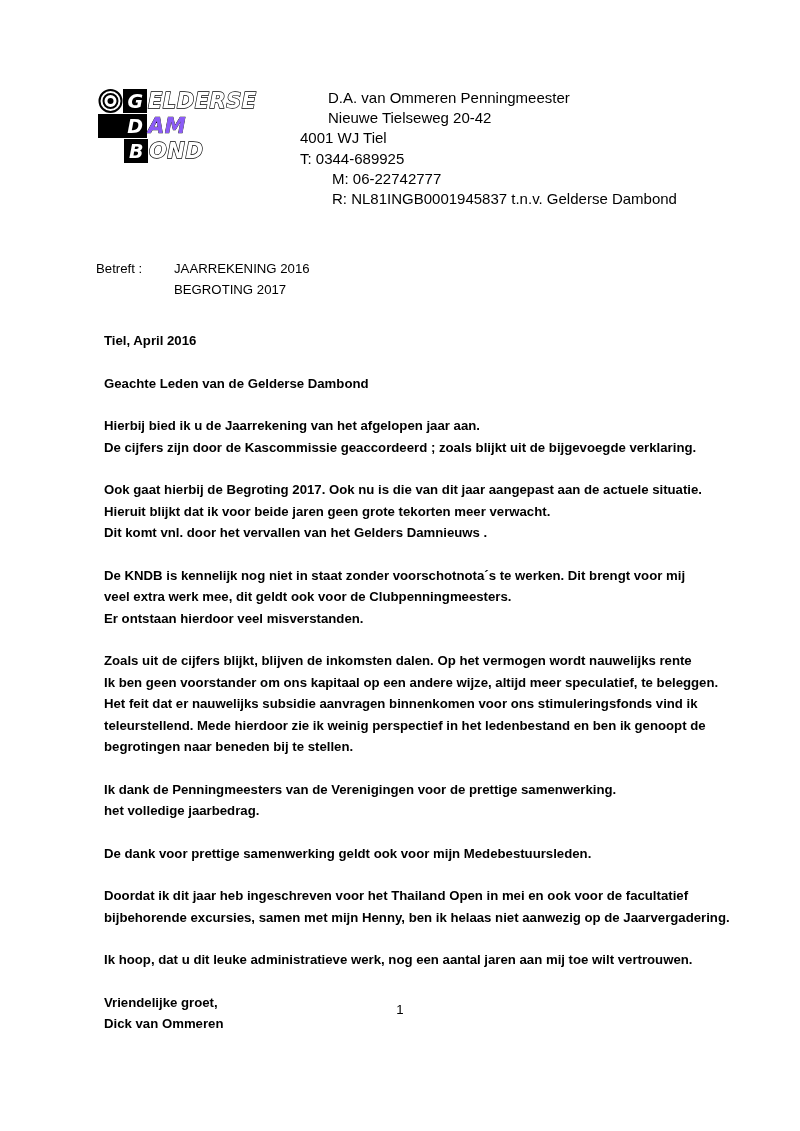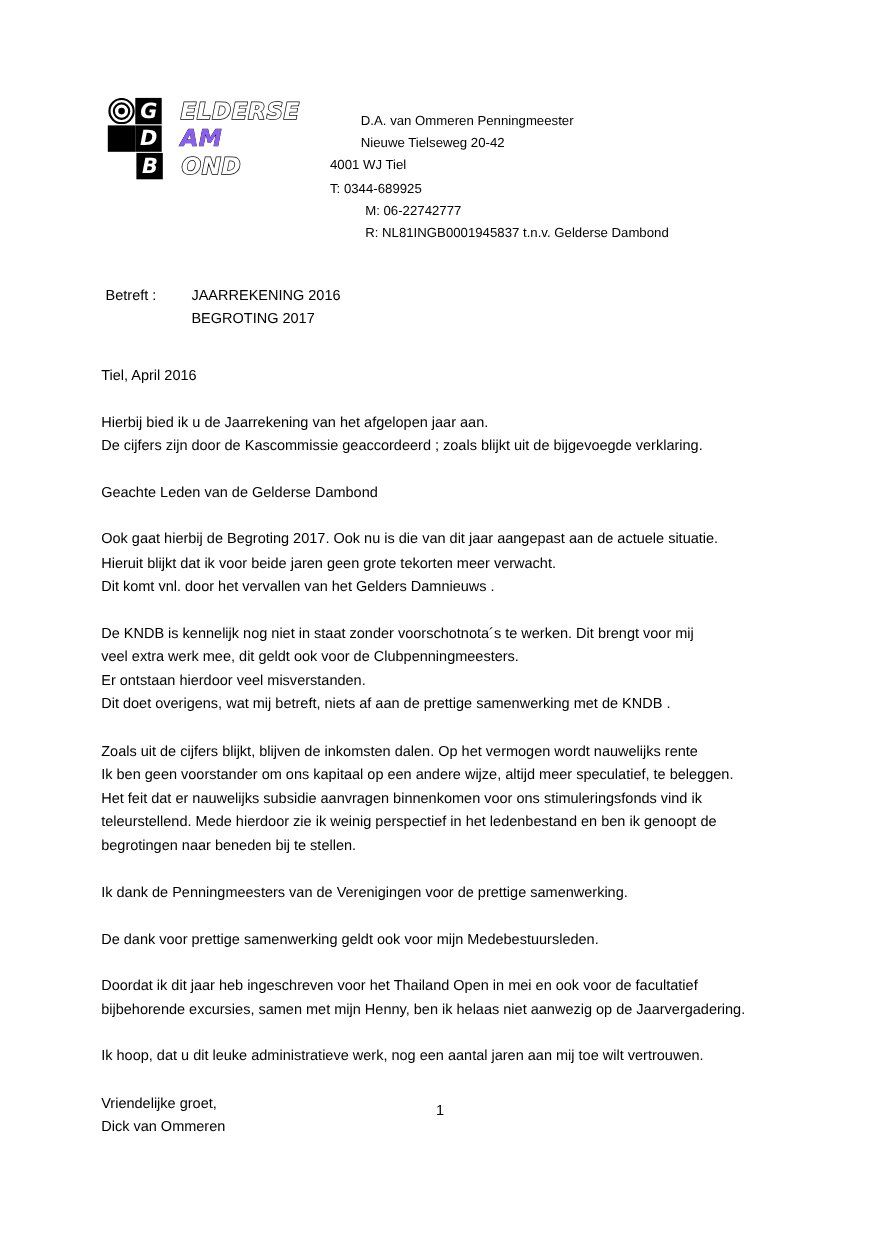--- a/index.html
+++ b/index.html
@@ -80,33 +80,32 @@
     font-family: "DejaVu Sans", sans-serif;
     font-weight: 700;
     font-style: italic;
     font-size: 21px;
     line-height: 24px;
     letter-spacing: 0.5px;
     margin-left: 1px;
     color: #ffffff;
     -webkit-text-stroke: 1.3px #000000;
     paint-order: stroke fill;
-    padding-left: 16px;
   }
   .logo-word.filled {
     color: #8b5cf6;
     -webkit-text-stroke: 0.6px #000000;
   }
 
   
   .address {
     position: absolute;
     left: 300px;
-    top: 12px;
-    font-size: 12px;
+    top: 0px;
+    font-size: 15px;
     line-height: 20.2px;
     white-space: nowrap;
   }
   .addr-line { display: block; }
   .indent-1 { padding-left: 28px; }
   .indent-2 { padding-left: 0px; }
   .indent-3 { padding-left: 32px; }
   .mail-link {
     color: #1155cc;
     text-decoration: underline;
@@ -127,21 +126,22 @@
   
   .body-block {
     position: absolute;
     left: 92px;
     top: 330px;
     width: 620px;
     font-size: 13.2px;
     line-height: 21.5px;
   }
   .para {
-    margin: 0 0 21px 0;
+    margin: 0 0 21px 12px;
+    font-weight: bold;
   }
   .line { display: block; white-space: nowrap; }
 
   
   .page-number {
     position: absolute;
     left: 0;
     top: 1001px;
     width: 800px;
     text-align: center;
@@ -203,51 +203,51 @@
     </div>
   </div>
 
   <div class="body-block">
 
     <p class="para">
       <span class="line">Tiel,  April  2016</span>
     </p>
 
     <p class="para">
+      <span class="line">Geachte Leden van de Gelderse Dambond</span>
+    </p>
+
+    <p class="para">
       <span class="line">Hierbij bied ik u de Jaarrekening van het afgelopen jaar aan.</span>
       <span class="line">De cijfers zijn door de Kascommissie  geaccordeerd ; zoals blijkt uit de bijgevoegde verklaring.</span>
-    </p>
-
-    <p class="para">
-      <span class="line">Geachte Leden van de Gelderse Dambond</span>
     </p>
 
     <p class="para">
       <span class="line">Ook gaat hierbij de Begroting 2017.  Ook nu is die van dit jaar aangepast aan de actuele situatie.</span>
       <span class="line">Hieruit blijkt dat ik voor beide jaren geen grote tekorten meer verwacht.</span>
       <span class="line">Dit komt vnl. door het vervallen van het Gelders Damnieuws .</span>
     </p>
 
     <p class="para">
       <span class="line">De KNDB is kennelijk nog niet in staat zonder voorschotnota´s te werken. Dit brengt voor mij</span>
       <span class="line">veel extra werk mee,  dit geldt ook voor de Clubpenningmeesters.</span>
       <span class="line">Er ontstaan hierdoor veel  misverstanden.</span>
-      <span class="line">Dit  doet overigens,  wat mij betreft,  niets af aan de prettige samenwerking met  de KNDB .</span>
     </p>
 
     <p class="para">
       <span class="line">Zoals uit de cijfers blijkt, blijven de inkomsten dalen. Op het vermogen wordt nauwelijks rente</span>
       <span class="line">Ik ben geen voorstander om ons kapitaal op een andere wijze, altijd meer speculatief, te beleggen.</span>
       <span class="line">Het feit dat er nauwelijks subsidie aanvragen binnenkomen voor ons stimuleringsfonds vind ik</span>
       <span class="line">teleurstellend.  Mede hierdoor zie ik weinig perspectief in het ledenbestand en  ben ik genoopt  de</span>
       <span class="line">begrotingen naar beneden bij te stellen.</span>
     </p>
 
     <p class="para">
       <span class="line">Ik dank de Penningmeesters  van de Verenigingen voor de prettige samenwerking.</span>
+      <span class="line">het volledige jaarbedrag.</span>
     </p>
 
     <p class="para">
       <span class="line">De dank voor prettige samenwerking  geldt  ook voor mijn Medebestuursleden.</span>
     </p>
 
     <p class="para">
       <span class="line">Doordat ik dit jaar heb ingeschreven voor het Thailand Open  in mei  en ook voor de facultatief</span>
       <span class="line">bijbehorende excursies, samen met mijn Henny,  ben ik helaas niet aanwezig op de Jaarvergadering.</span>
     </p>

